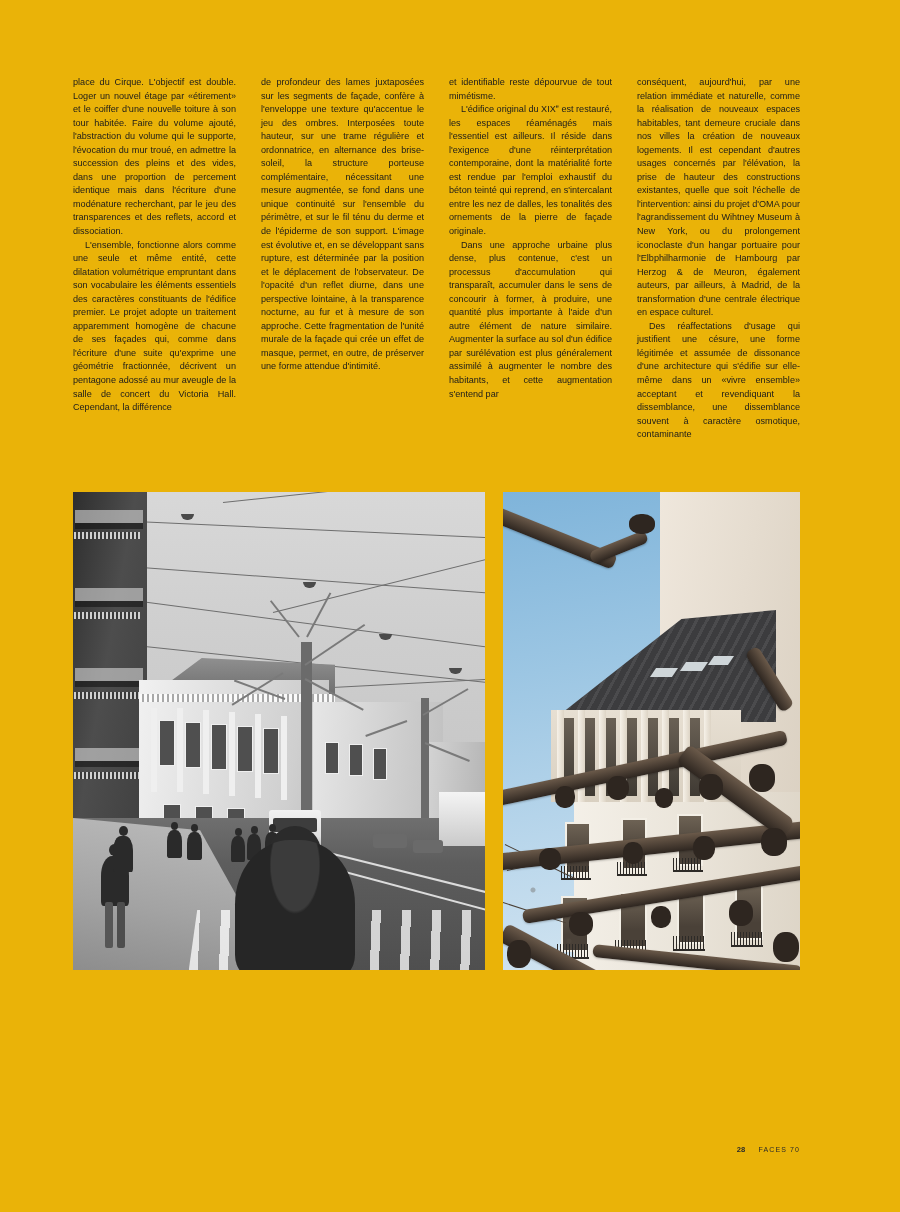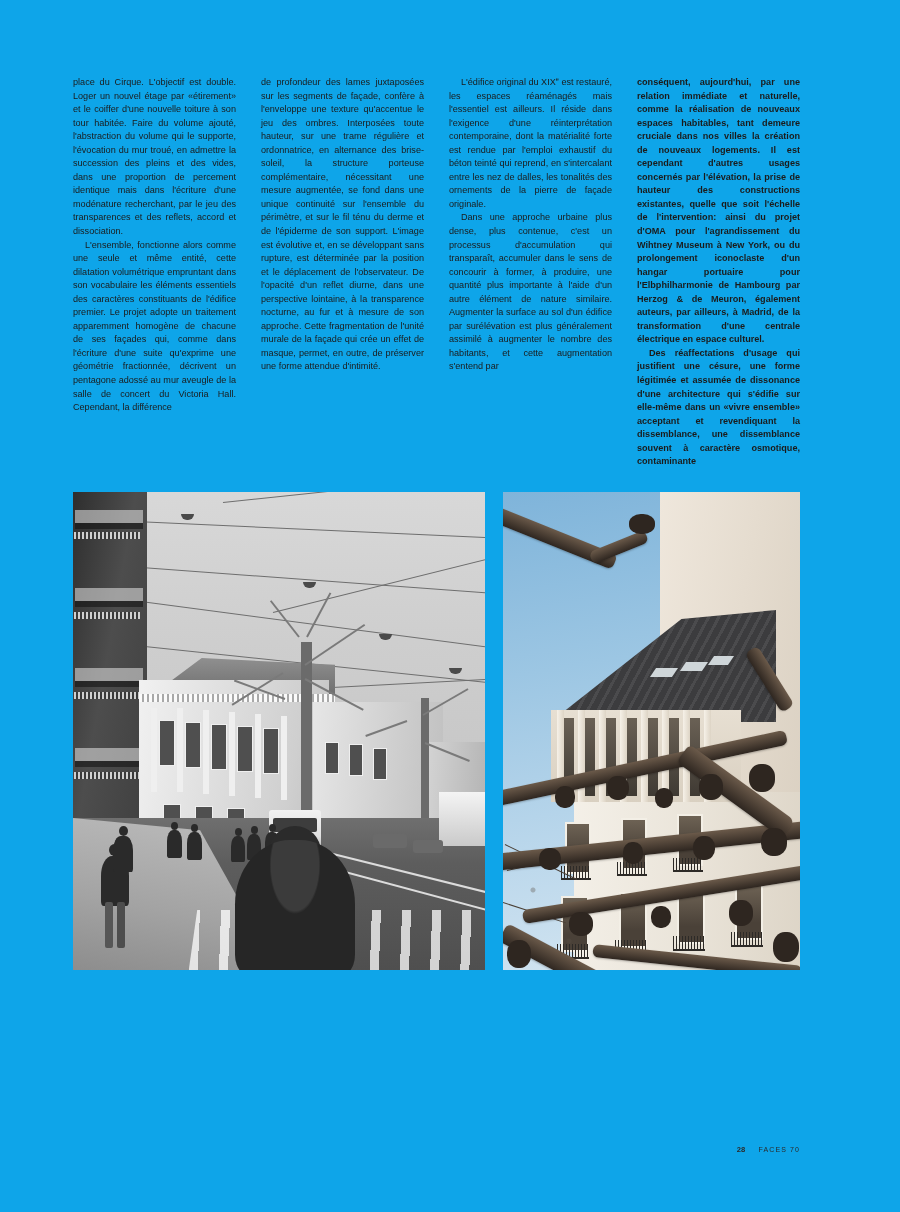--- a/index.html
+++ b/index.html
@@ -7,21 +7,21 @@
     padding: 0;
     background: #ffffff;
   }
   body {
     font-family: "Liberation Sans", sans-serif;
   }
   .page {
     position: relative;
     width: 900px;
     height: 1212px;
-    background: #0ea5e9;
+    background: #eab308;
     overflow: hidden;
   }
 
   
   .text-block {
     position: absolute;
     left: 73px;
     top: 76px;
     width: 727px;
     display: flex;
@@ -31,21 +31,21 @@
     width: 163px;
     margin-right: 25px;
     font-size: 9.1px;
     line-height: 13.55px;
     color: #1b1b1b;
     text-align: justify;
     text-justify: inter-word;
     hyphens: manual;
     -webkit-hyphens: manual;
   }
-  .col:last-child { margin-right: 0; font-weight: bold; }
+  .col:last-child { margin-right: 0; }
   .col p {
     margin: 0;
     text-indent: 12px;
     text-align: justify;
   }
   .col p.no-indent { text-indent: 0; }
   
   sup.ord {
     font-size: 0.62em;
     vertical-align: super;
@@ -283,20 +283,21 @@
     <div class="col">
       <p class="no-indent">place du Cirque. L'objectif est double. Loger un nouvel étage par «étirement» et le coiffer d'une nouvelle toiture à son tour habitée. Faire du volume ajouté, l'abstraction du volume qui le supporte, l'évocation du mur troué, en admettre la succession des pleins et des vides, dans une proportion de percement identique mais dans l'écriture d'une modénature recherchant, par le jeu des transparences et des reflets, accord et dissociation.</p>
       <p>L'ensemble, fonctionne alors comme une seule et même entité, cette dilatation volumétrique empruntant dans son vocabulaire les éléments essentiels des caractères constituants de l'édifice premier. Le projet adopte un traitement apparemment homogène de chacune de ses façades qui, comme dans l'écriture d'une suite qu'exprime une géométrie fractionnée, décrivent un pentagone adossé au mur aveugle de la salle de concert du Victoria Hall. Cependant, la différence</p>
     </div>
 
     <div class="col">
       <p class="no-indent">de profondeur des lames juxtaposées sur les segments de façade, confère à l'enveloppe une texture qu'accentue le jeu des ombres. Interposées toute hauteur, sur une trame régulière et ordonnatrice, en alternance des brise-soleil, la structure porteuse complémentaire, nécessitant une mesure augmentée, se fond dans une unique continuité sur l'ensemble du périmètre, et sur le fil ténu du derme et de l'épiderme de son support. L'image est évolutive et, en se développant sans rupture, est déterminée par la position et le déplacement de l'observateur. De l'opacité d'un reflet diurne, dans une perspective lointaine, à la transparence nocturne, au fur et à mesure de son approche. Cette fragmentation de l'unité murale de la façade qui crée un effet de masque, permet, en outre, de préserver une forme attendue d'intimité.</p>
     </div>
 
     <div class="col">
+      <p class="no-indent">et identifiable reste dépourvue de tout mimétisme.</p>
       <p><span>L'édifice original du XIX</span><sup class="ord">e</sup><span> est restauré, les espaces réaménagés mais l'essentiel est ailleurs. Il réside dans l'exigence d'une réinterprétation contemporaine, dont la matérialité forte est rendue par l'emploi exhaustif du béton teinté qui reprend, en s'intercalant entre les nez de dalles, les tonalités des ornements de la pierre de façade originale.</span></p>
       <p>Dans une approche urbaine plus dense, plus contenue, c'est un processus d'accumulation qui transparaît, accumuler dans le sens de concourir à former, à produire, une quantité plus importante à l'aide d'un autre élément de nature similaire. Augmenter la surface au sol d'un édifice par surélévation est plus généralement assimilé à augmenter le nombre des habitants, et cette augmentation s'entend par</p>
     </div>
 
     <div class="col">
       <p class="no-indent">conséquent, aujourd'hui, par une relation immédiate et naturelle, comme la réalisation de nouveaux espaces habitables, tant demeure cruciale dans nos villes la création de nouveaux logements. Il est cependant d'autres usages concernés par l'élévation, la prise de hauteur des constructions existantes, quelle que soit l'échelle de l'intervention: ainsi du projet d'OMA pour l'agrandissement du Wihtney Museum à New York, ou du prolongement iconoclaste d'un hangar portuaire pour l'Elbphilharmonie de Hambourg par Herzog &amp; de Meuron, également auteurs, par ailleurs, à Madrid, de la transformation d'une centrale électrique en espace culturel.</p>
       <p>Des réaffectations d'usage qui justifient une césure, une forme légitimée et assumée de dissonance d'une architecture qui s'édifie sur elle-même dans un «vivre ensemble» acceptant et revendiquant la dissemblance, une dissemblance souvent à caractère osmotique, contaminante</p>
     </div>
 
   </div>

